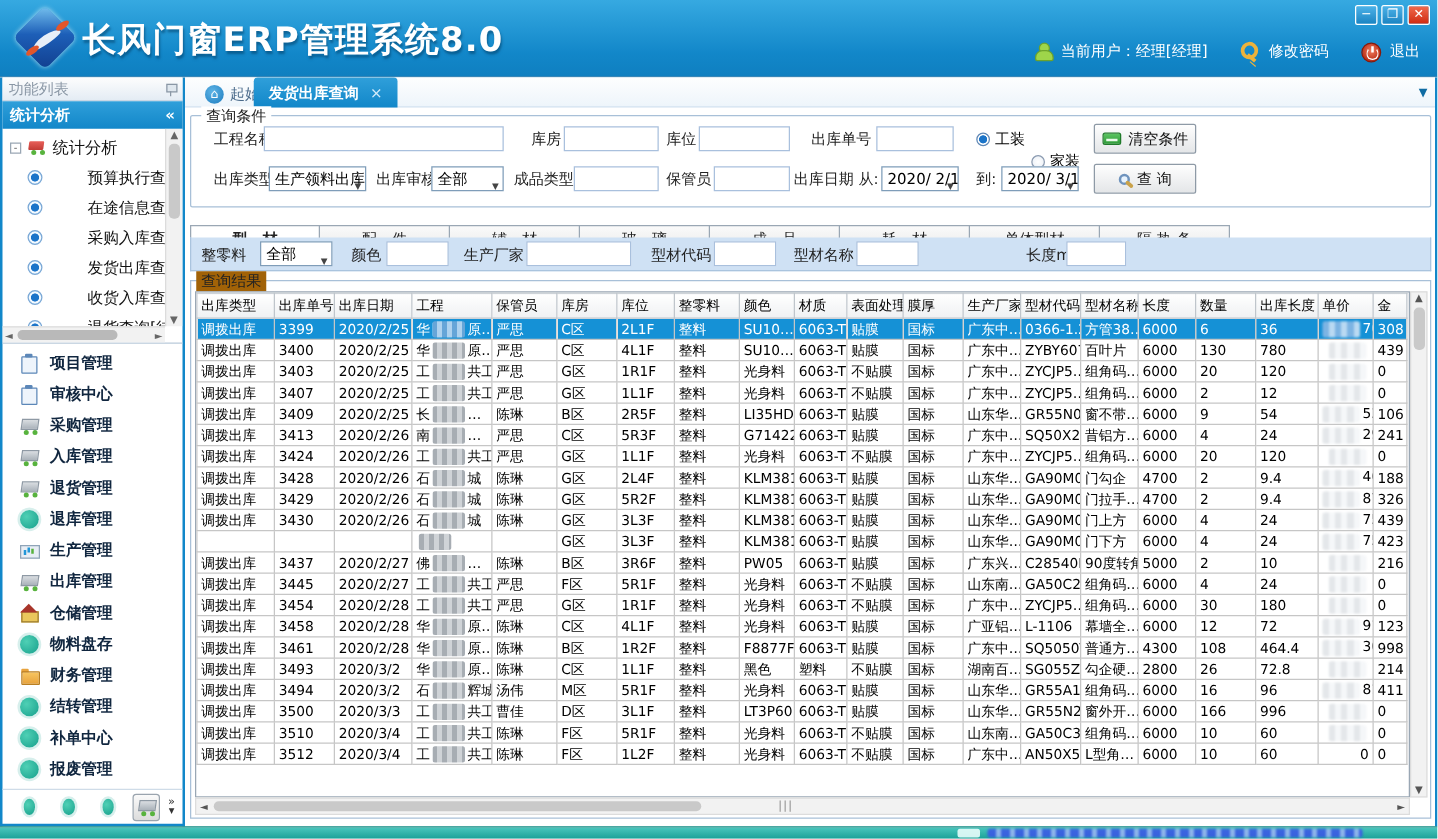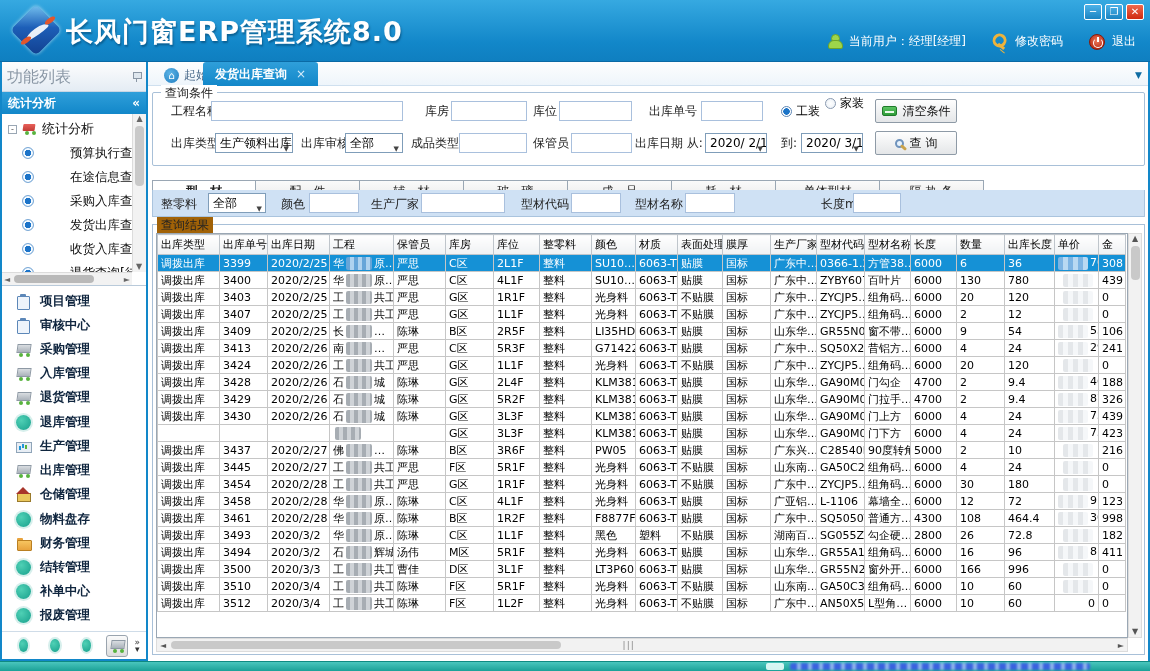--- a/index.html
+++ b/index.html
@@ -29,22 +29,22 @@
   .ic-key { width:16px; height:15px; position:relative; display:inline-block; transform:rotate(40deg);}
   .ic-key::before { content:""; position:absolute; left:0; top:0; width:8px; height:8px; border:3px solid #edb33c; border-radius:50%;}
   .ic-key::after { content:""; position:absolute; left:8px; top:9px; width:8px; height:3px; background:#edb33c; box-shadow:4px 3px 0 -1px #edb33c;}
   .ic-power { width:16px; height:16px; border-radius:50%; background:radial-gradient(circle at 50% 40%,#ef7b5e,#b92d15 75%); border:1px solid #87190a; position:relative; display:inline-block;}
   .ic-power::before { content:""; position:absolute; left:3px; top:3px; width:8px; height:8px; border:1.5px solid #fff; border-radius:50%; border-top-color:transparent;}
   .ic-power::after { content:""; position:absolute; left:7px; top:2px; width:2px; height:5px; background:#fff;}
 
   
   #sidebar { position:absolute; left:0; top:62px; width:148px; height:599px; background:#fff;
     border:2px solid #1287c9; border-top:none; display:flex; flex-direction:column; }
-  #func-header { height:30px; background:linear-gradient(#fdfdfd,#e4ecf4); border-bottom:1px solid #c8d6e4;
-    color:#8a97a5; font-size:16px; line-height:18px; padding:0 5px; display:flex; justify-content:space-between; align-items:center;}
+  #func-header { height:19px; background:linear-gradient(#fdfdfd,#e4ecf4); border-bottom:1px solid #c8d6e4;
+    color:#8a97a5; font-size:12px; line-height:18px; padding:0 5px; display:flex; justify-content:space-between; align-items:center;}
   .ic-pin { width:8px; height:11px; position:relative; display:inline-block;}
   .ic-pin::before { content:""; position:absolute; left:0; top:1px; width:7px; height:5px; border:1px solid #8a97a5; background:#dfe7ee;}
   .ic-pin::after { content:""; position:absolute; left:3px; top:7px; width:1px; height:4px; background:#8a97a5;}
   #group-header { height:22px; background:linear-gradient(#2f9fda,#1287c9); color:#fff; font-size:12px; font-weight:bold;
     line-height:22px; padding:0 6px; display:flex; justify-content:space-between; }
   #tree-wrap { height:172px; border-bottom:1px solid #b9cada; position:relative; overflow:hidden; }
   #tree-items { position:absolute; left:0; top:0; right:14px; bottom:13px; overflow:hidden; padding:3px 0 0 6px;}
   .tree-row { display:flex; align-items:center; gap:5px; height:24px; white-space:nowrap; font-size:12.5px; color:#111; cursor:default;}
   .tree-root-row { font-size:13px; }
   .expander { width:9px; height:9px; border:1px solid #9aa7b4; background:#fff; font-size:8px; line-height:7px; text-align:center; color:#555; flex:none;}
@@ -318,21 +318,21 @@
     <span class="qlabel" style="left:272px;top:8px;">库房</span>
     <input class="qinput" style="left: 298px; top: 8px; width: 76px;" value="">
     <span class="qlabel" style="left:380px;top:8px;">库位</span>
     <input class="qinput" style="left: 406px; top: 8px; width: 73px;" value="">
     <span class="qlabel" style="left:496px;top:8px;">出库单号</span>
     <input class="qinput" style="left: 548px; top: 8px; width: 62px;" value="">
     <div class="radio checked" style="left:628px;top:10px;">
       <span class="rb"></span>
       <span>工装</span>
     </div>
-    <div class="radio" style="left:672px;top:2px;">
+    <div class="radio" style="left:672px;top:28px;">
       <span class="rb"></span>
       <span>家装</span>
     </div>
     <div class="btn3d" style="left:722px;top:6px;width:82px;">
       <span class="ic-clear"></span>
       <span>清空条件</span>
     </div>
 
     <span class="qlabel" style="left:18px;top:40px;">出库类型</span>
     <div class="combo" style="left:62px;top:40px;width:78px;">生产领料出库</div>
@@ -771,21 +771,21 @@
               <td>塑料</td>
               <td>不贴膜</td>
               <td>国标</td>
               <td>湖南百…</td>
               <td>SG055Z</td>
               <td>勾企硬…</td>
               <td>2800</td>
               <td>26</td>
               <td>72.8</td>
               <td class="price"><span class="cen2"></span></td>
-              <td>182</td>
+              <td>214</td>
             </tr>
             <tr>
               <td>调拨出库</td>
               <td>3494</td>
               <td>2020/3/2</td>
               <td><span>石</span><span class="cen"></span><span>辉城</span></td>
               <td>汤伟</td>
               <td>M区</td>
               <td>5R1F</td>
               <td>整料</td>

